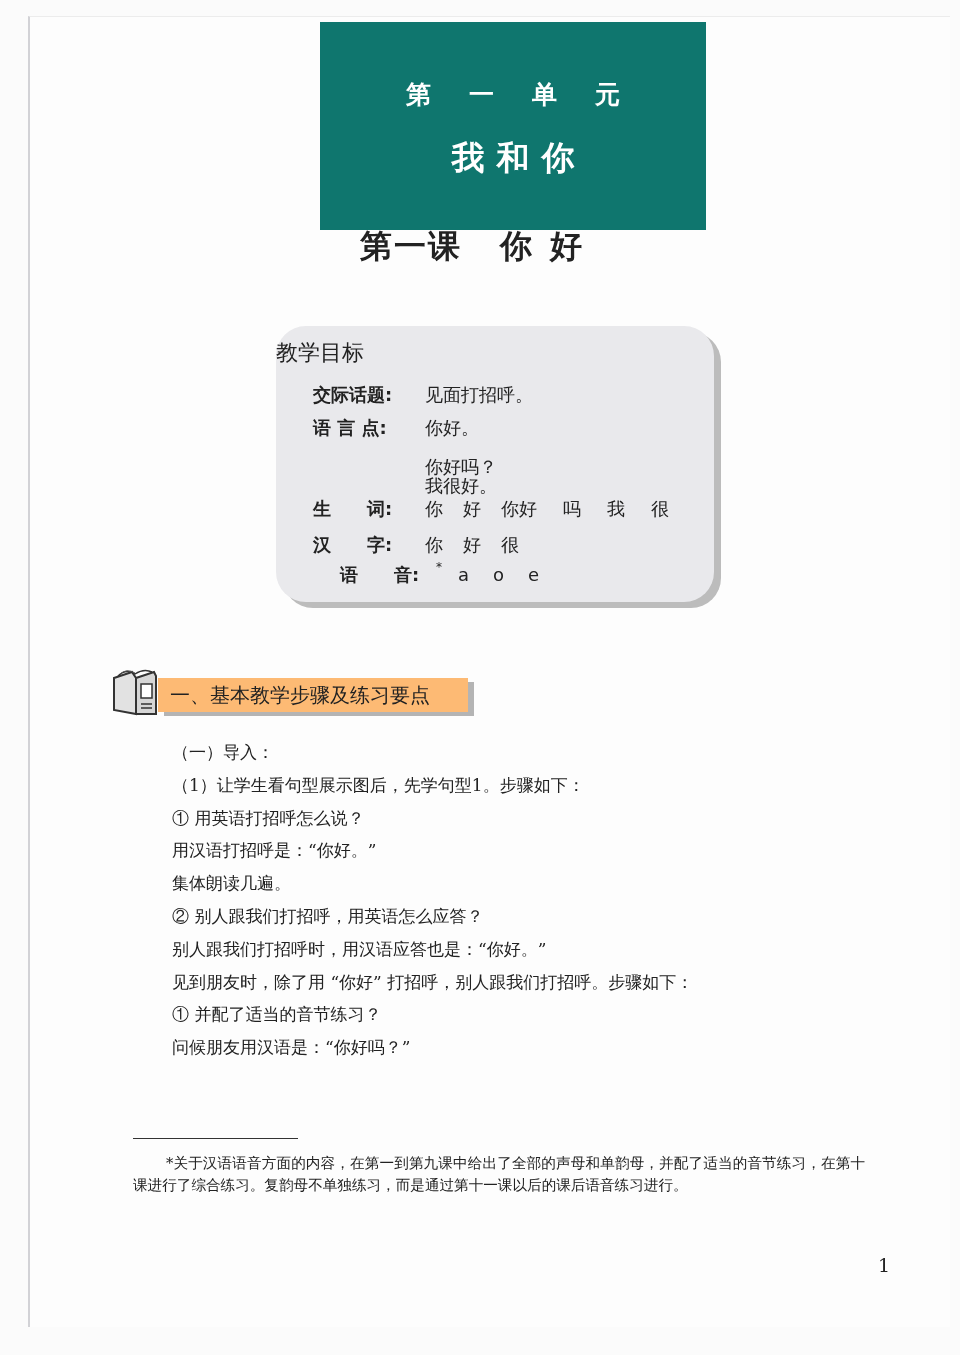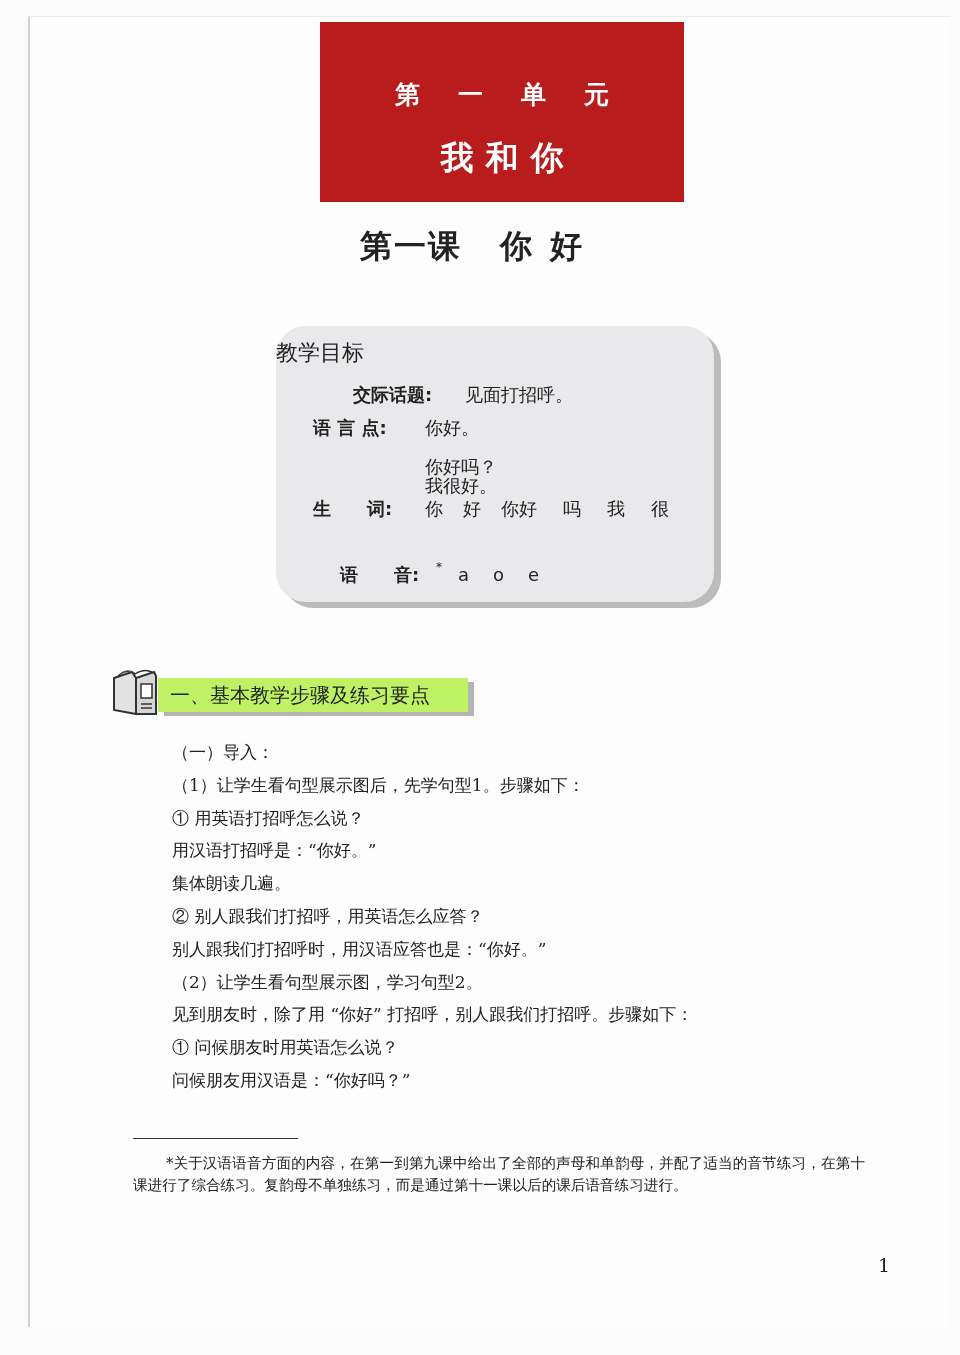--- a/index.html
+++ b/index.html
@@ -5,23 +5,23 @@
     html, body { margin: 0; padding: 0; }
     body {
       width: 960px; height: 1355px; background: #fbfbfb; position: relative; overflow: hidden;
       font-family: "DejaVu Serif", "Liberation Serif", serif; color: #222;
     }
     .page {
       position: absolute; left: 28px; top: 16px; width: 920px; height: 1310px;
       background: #fdfdfd; border-left: 2px solid #d2d2d6; border-top: 1px solid #ececec;
     }
     .unit-banner {
-      position: absolute; left: 320px; top: 22px; width: 364px; height: 180px;
-      background: #b91c1c; color: #fff; text-align: center;
-      font-family: "DejaVu Sans", "Liberation Sans", sans-serif; font-weight: bold;
+      position: absolute; left: 320px; top: 22px; width: 364px; height: 208px;
+      background: #0f766e; color: #fff; text-align: center;
+      font-family: "DejaVu Sans", "Liberation Sans", sans-serif; font-weight: bold; padding-left: 22px;
     }
     .unit-label { position: absolute; left: 0; right: 0; top: 58px; font-size: 25px; letter-spacing: 38px; padding-left: 38px; line-height: 30px; }
     .unit-title { position: absolute; left: 0; right: 0; top: 116px; font-size: 33px; letter-spacing: 12px; padding-left: 12px; line-height: 40px; }
     .lesson-title {
       position: absolute; left: 0; width: 1000px; top: 224px; text-align: center;
       font-size: 32px; font-weight: bold; letter-spacing: 2px; line-height: 44px;
     }
     .lesson-title .gap { display: inline-block; width: 38px; }
     .objectives {
       position: absolute; left: 276px; top: 326px; width: 438px; height: 276px;
@@ -35,21 +35,21 @@
     .obj-row { position: absolute; left: 37px; font-size: 18px; line-height: 26px; white-space: nowrap; }
     .obj-label { display: inline-block; width: 112px; font-family: "DejaVu Sans", "Liberation Sans", sans-serif; font-weight: bold; position: relative; }
     .obj-label .ast { position: absolute; right: 10px; top: -8px; font-size: 12px; font-weight: normal; }
     .obj-val { display: inline-block; }
     .obj-val .w { display: inline-block; margin-right: 20px; }
     .obj-val.py .w { font-family: "DejaVu Sans", "Liberation Sans", sans-serif; margin-right: 24px; }
     .section-head { position: absolute; left: 110px; top: 664px; height: 54px; width: 370px; }
     .book-icon { position: absolute; left: 0; top: 0; width: 52px; height: 54px; }
     .section-bar {
       position: absolute; left: 48px; top: 14px; width: 306px; height: 34px;
-      background: #bef264; box-shadow: 6px 4px 0 #b4b4b4;
+      background: #fdba74; box-shadow: 6px 4px 0 #b4b4b4;
       font-family: "DejaVu Sans", "Liberation Sans", sans-serif; font-size: 20px; line-height: 34px;
       padding-left: 4px; white-space: nowrap;
     }
     .body-text { position: absolute; left: 172px; top: 736px; width: 620px; font-size: 17px; }
     .body-text p { margin: 0; height: 32.8px; line-height: 32.8px; white-space: nowrap; }
     .fn-rule { position: absolute; left: 133px; top: 1138px; width: 165px; border-top: 1.5px solid #333; }
     .footnote {
       position: absolute; left: 133px; top: 1152px; width: 732px; font-size: 14.6px; line-height: 22px;
       text-indent: 33px; text-align: justify;
     }
@@ -65,35 +65,40 @@
   <div class="unit-title">我和你</div>
 </div>
 
 <div class="lesson-title" style="left:-20px;">
   <span>第一课</span><span class="gap"></span><span style="letter-spacing:18px;">你好</span>
 </div>
 
 <div class="objectives">
   <div class="obj-title">教学目标</div>
 
-  <div class="obj-row" style="top:56px;margin-left:40px;">
+  <div class="obj-row" style="top:56px;">
     <span class="obj-label">交际话题:</span><span class="obj-val">见面打招呼。</span>
   </div>
   <div class="obj-row" style="top:89px;">
     <span class="obj-label">语 言 点:</span><span class="obj-val">你好。</span>
   </div>
   <div class="obj-row" style="top:120px;margin-top:8px;">
     <span class="obj-label"></span><span class="obj-val">你好吗？</span>
   </div>
   <div class="obj-row" style="top:147px;">
     <span class="obj-label"></span><span class="obj-val">我很好。</span>
   </div>
   <div class="obj-row" style="top:170px;">
     <span class="obj-label">生　　词:</span><span class="obj-val">
       <span class="w">你</span><span class="w">好</span><span class="w" style="margin-right:26px;">你好</span><span class="w" style="margin-right:26px;">吗</span><span class="w" style="margin-right:26px;">我</span><span class="w">很</span>
+    </span>
+  </div>
+  <div class="obj-row" style="top:206px;">
+    <span class="obj-label">汉　　字:</span><span class="obj-val">
+      <span class="w">你</span><span class="w">好</span><span class="w">很</span>
     </span>
   </div>
   <div class="obj-row" style="top:236px;margin-left:27px;">
     <span class="obj-label"><span>语　　音:</span><span class="ast">*</span></span><span class="obj-val py">
       <span class="w" style="margin-left:6px;">a</span><span class="w">o</span><span class="w">e</span>
     </span>
   </div>
 </div>
 
 <div class="section-head">
@@ -112,22 +117,21 @@
 </div>
 
 <div class="body-text">
   <p>（一）导入：</p>
   <p>（1）让学生看句型展示图后，先学句型1。步骤如下：</p>
   <p>① 用英语打招呼怎么说？</p>
   <p>用汉语打招呼是：“你好。”</p>
   <p>集体朗读几遍。</p>
   <p>② 别人跟我们打招呼，用英语怎么应答？</p>
   <p>别人跟我们打招呼时，用汉语应答也是：“你好。”</p>
-  <p>（2）让学生看句型展示图，学习句型2。</p>
   <p>见到朋友时，除了用 “你好” 打招呼，别人跟我们打招呼。步骤如下：</p>
-  <p>① 问候朋友时用英语怎么说？</p>
+  <p>① 并配了适当的音节练习？</p>
   <p>问候朋友用汉语是：“你好吗？”</p>
 </div>
 
 <div class="fn-rule"></div>
 <div class="footnote">*关于汉语语音方面的内容，在第一到第九课中给出了全部的声母和单韵母，并配了适当的音节练习，在第十课进行了综合练习。复韵母不单独练习，而是通过第十一课以后的课后语音练习进行。</div>
 
 <div class="page-num">1</div>
 
 </body></html>

